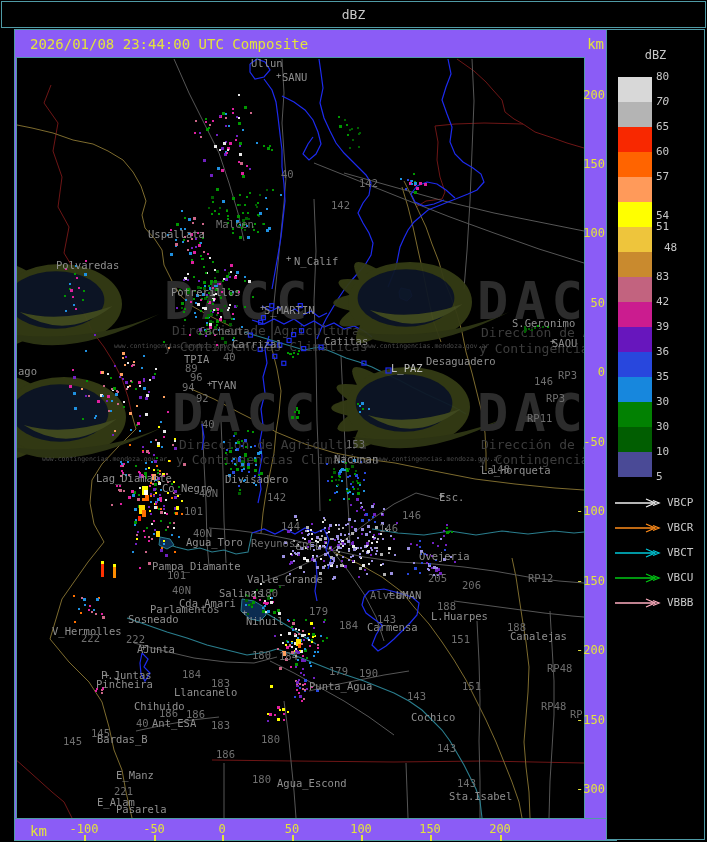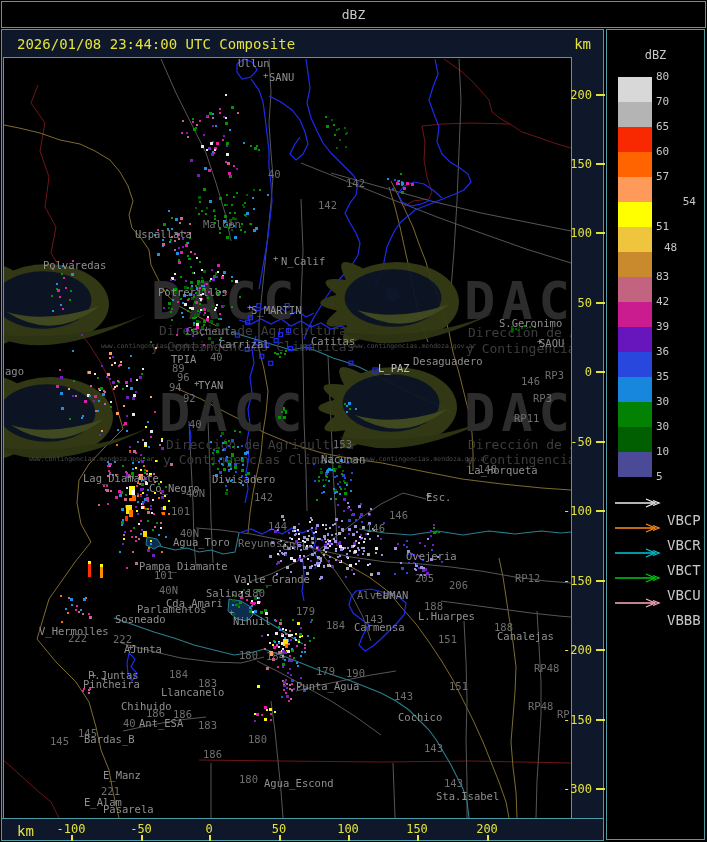--- a/index.html
+++ b/index.html
@@ -1,38 +1,38 @@
 <!DOCTYPE html>
 <html><head>
 <meta charset="utf-8">
 <style>
   html,body{margin:0;padding:0;background:#000;}
   body{width:707px;height:842px;position:relative;overflow:hidden;
        font-family:"DejaVu Sans Mono",monospace;-webkit-font-smoothing:none;}
   .teal{border:1px solid #4f9aa5;}
   #titlebar{position:absolute;left:1px;top:1px;width:703px;height:25px;background:#000;
             color:#c8c8c8;font-size:13px;text-align:center;line-height:25px;}
-  #main{position:absolute;left:1px;top:29px;width:601px;height:810px;background:#0f172a;}
+  #main{position:absolute;left:14px;top:29px;width:601px;height:810px;background:#8b5cf6;}
   #tsbar{position:absolute;left:0;top:0;width:601px;height:27px;}
   #timestamp{position:absolute;left:15px;top:6px;color:#e3e33c;font-size:14px;white-space:pre;}
   #km-top{position:absolute;right:12px;top:6px;color:#e3e33c;font-size:14px;}
   #mapwrap{position:absolute;left:1px;top:27px;width:567px;height:760px;background:#000;}
   #mapsvg{position:absolute;left:0;top:0;}
   .yaxis-label{position:absolute;color:#e3e33c;font-size:12px;width:36px;text-align:right;}
   .yaxis-tick{position:absolute;width:9px;height:2px;background:#e3e33c;}
   #botbar{position:absolute;left:0;top:788px;width:601px;height:22px;border-top:1px solid #4f9aa5;}
   #km-bot{position:absolute;left:15px;top:4px;color:#e3e33c;font-size:14px;}
   .xaxis-label{position:absolute;top:3px;color:#e3e33c;font-size:12px;width:48px;text-align:center;}
   .xaxis-tick{position:absolute;top:16px;width:2px;height:6px;background:#e3e33c;}
   #panel{position:absolute;left:606px;top:29px;width:97px;height:809px;background:#000;}
   #panel-title{position:absolute;left:0;top:18px;width:97px;text-align:center;color:#c8c8c8;font-size:12px;}
   .scale-block{position:absolute;left:11px;width:34px;height:25px;}
   .scale-label{position:absolute;left:49px;width:40px;color:#c8c8c8;font-size:11px;line-height:12px;}
   .vec-row{position:absolute;left:0;width:97px;height:14px;}
-  .vec-label{position:absolute;left:60px;top:16px;color:#c8c8c8;font-size:14px;}
+  .vec-label{position:absolute;left:60px;top:0;color:#c8c8c8;font-size:11px;}
   svg text{font-family:"DejaVu Sans Mono",monospace;}
 </style>
 </head>
 <body>
 
 <div id="titlebar" class="teal">dBZ</div>
 
 <div id="main" class="teal">
   <div id="tsbar">
     <span id="timestamp">2026/01/08 23:44:00 UTC Composite</span>
@@ -1625,25 +1625,25 @@
       <div class="scale-block" style="top: 222px; background: rgb(201, 138, 46);"></div>
       <div class="scale-block" style="top: 247px; background: rgb(194, 99, 127);"></div>
       <div class="scale-block" style="top: 272px; background: rgb(203, 28, 143);"></div>
       <div class="scale-block" style="top: 297px; background: rgb(103, 22, 189);"></div>
       <div class="scale-block" style="top: 322px; background: rgb(40, 71, 221);"></div>
       <div class="scale-block" style="top: 347px; background: rgb(23, 135, 221);"></div>
       <div class="scale-block" style="top: 372px; background: rgb(2, 129, 2);"></div>
       <div class="scale-block" style="top: 397px; background: rgb(1, 94, 1);"></div>
       <div class="scale-block" style="top: 422px; background: rgb(74, 74, 150);"></div>
       <div class="scale-label" style="top: 41px;">80</div>
-      <div class="scale-label" style="top: 66px;">70</div>
+      <div class="scale-label" style="top: 66px; font-style: italic;">70</div>
       <div class="scale-label" style="top: 91px;">65</div>
       <div class="scale-label" style="top: 116px;">60</div>
       <div class="scale-label" style="top: 141px;">57</div>
-      <div class="scale-label" style="top: 166px; text-align: right;">54</div>
+      <div class="scale-label" style="top: 180px;">54</div>
       <div class="scale-label" style="top: 191px;">51</div>
       <div class="scale-label" style="top: 212px; margin-left: 8px;">48</div>
       <div class="scale-label" style="top: 241px;">83</div>
       <div class="scale-label" style="top: 266px;">42</div>
       <div class="scale-label" style="top: 291px;">39</div>
       <div class="scale-label" style="top: 316px;">36</div>
       <div class="scale-label" style="top: 341px;">35</div>
       <div class="scale-label" style="top: 366px;">30</div>
       <div class="scale-label" style="top: 391px;">30</div>
       <div class="scale-label" style="top: 416px;">10</div>

